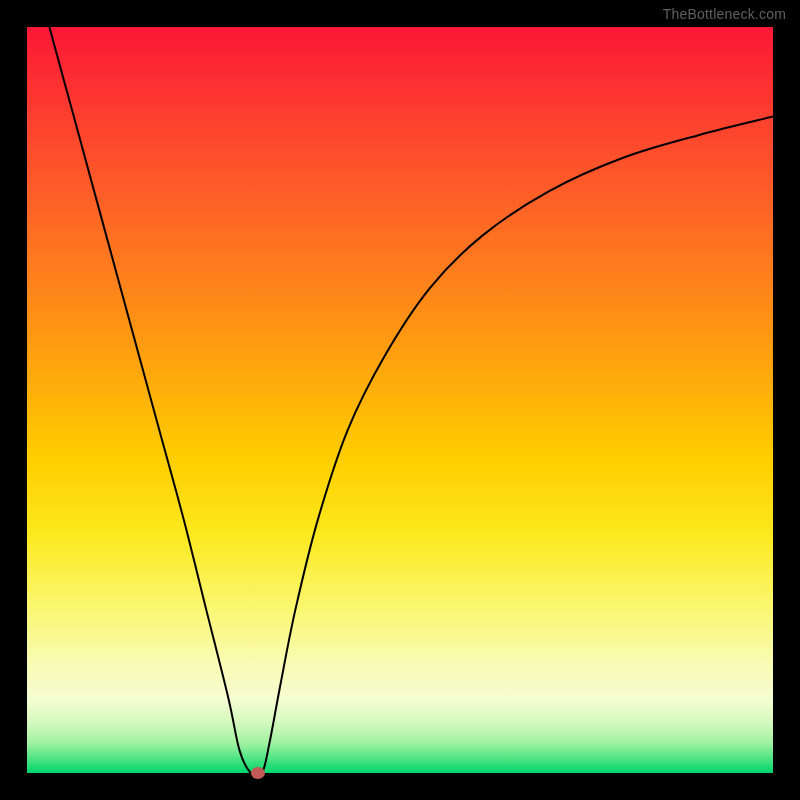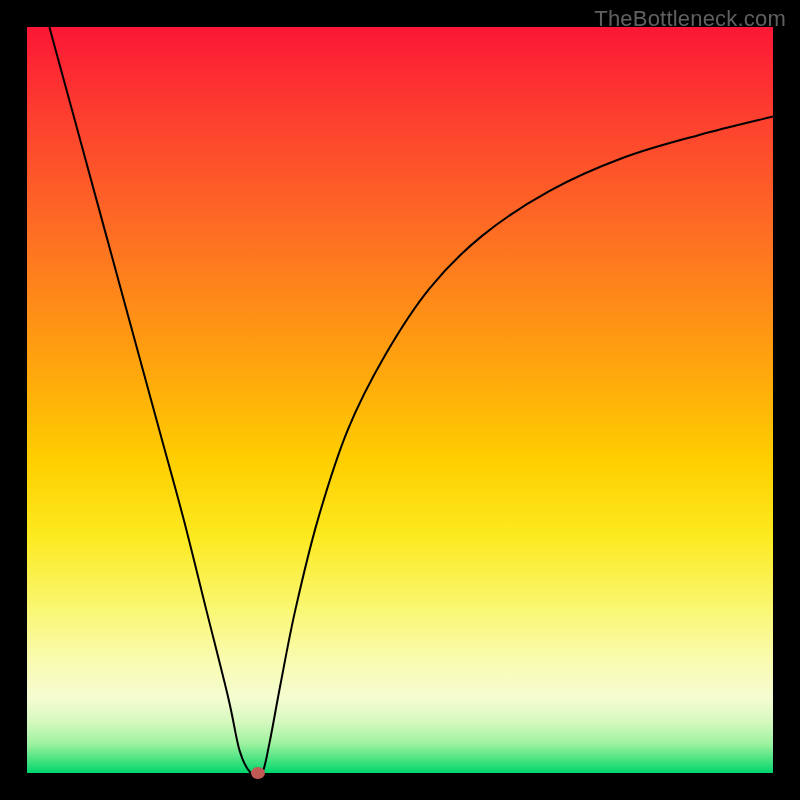--- a/index.html
+++ b/index.html
@@ -8,21 +8,21 @@
     position: relative;
     width: 800px;
     height: 800px;
     background: #000;
   }
   .watermark {
     position: absolute;
     top: 6px;
     right: 14px;
     font-family: Arial, Helvetica, sans-serif;
-    font-size: 22px;
+    font-size: 14px;
     color: #606060;
     letter-spacing: 0.2px;
     z-index: 4;
   }
   .plot-bg {
     position: absolute;
     left: 27px;
     top: 27px;
     width: 746px;
     height: 746px;

